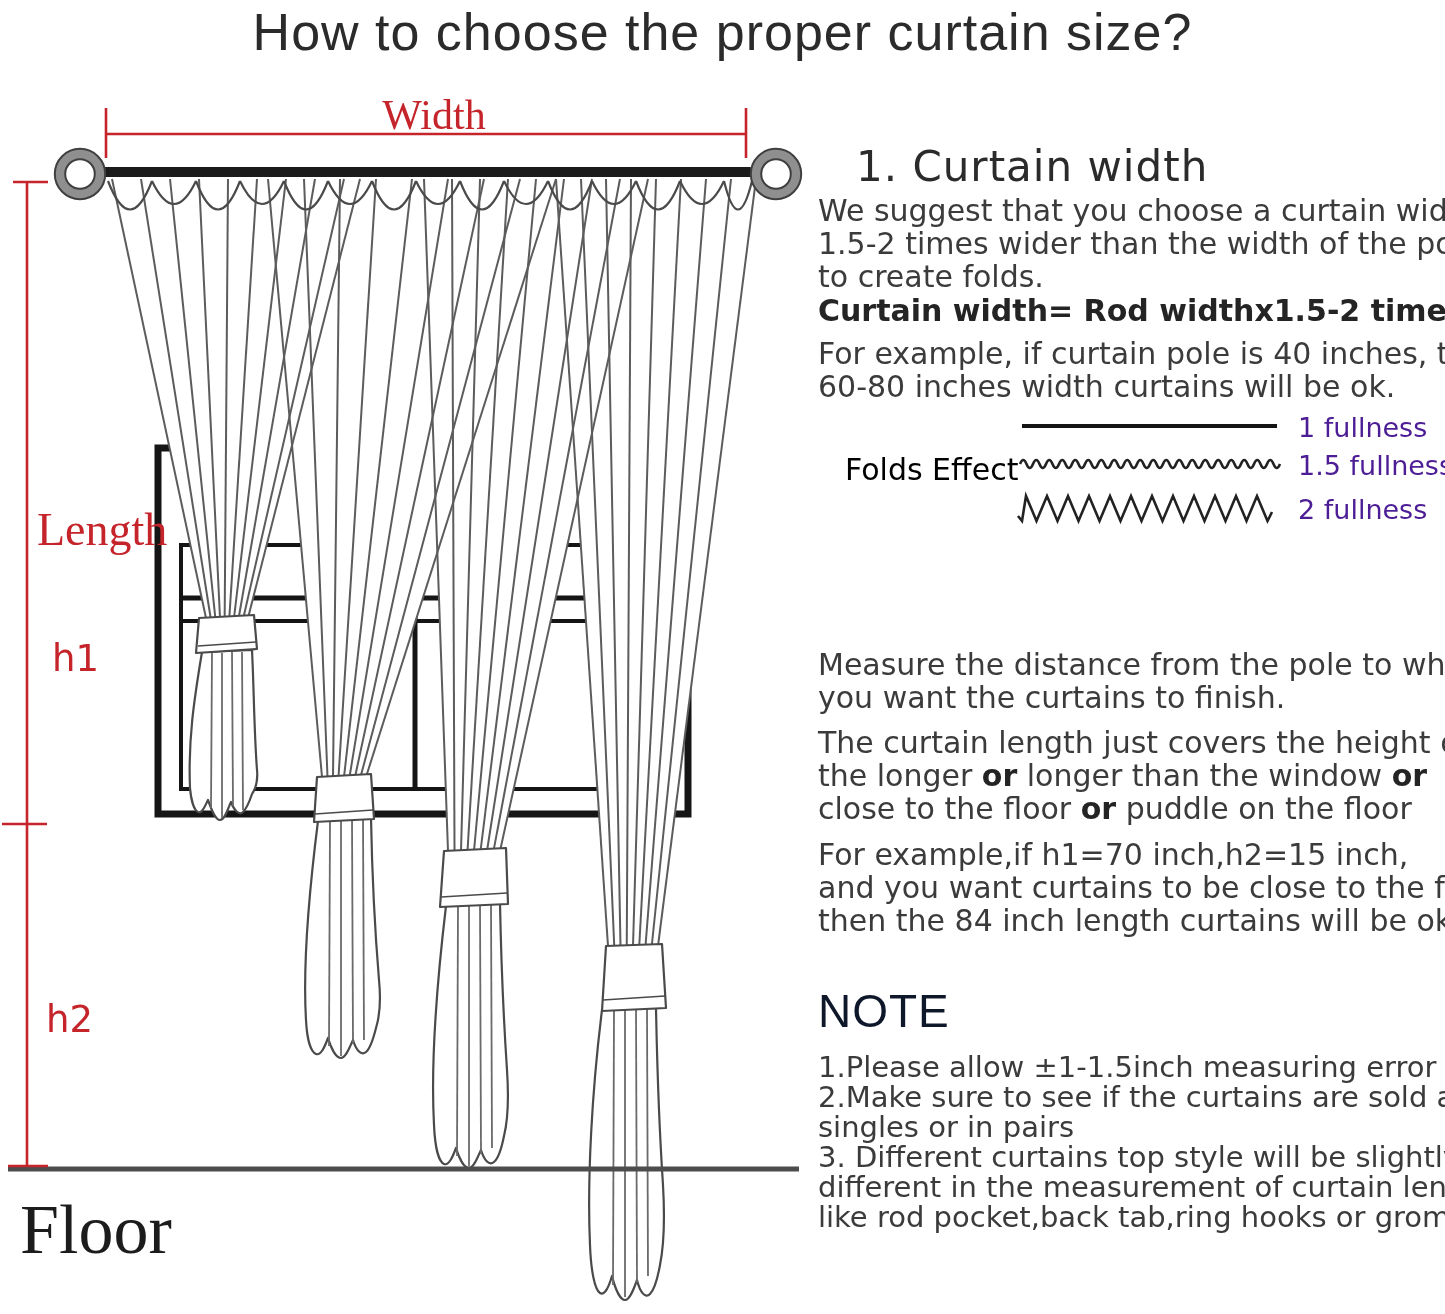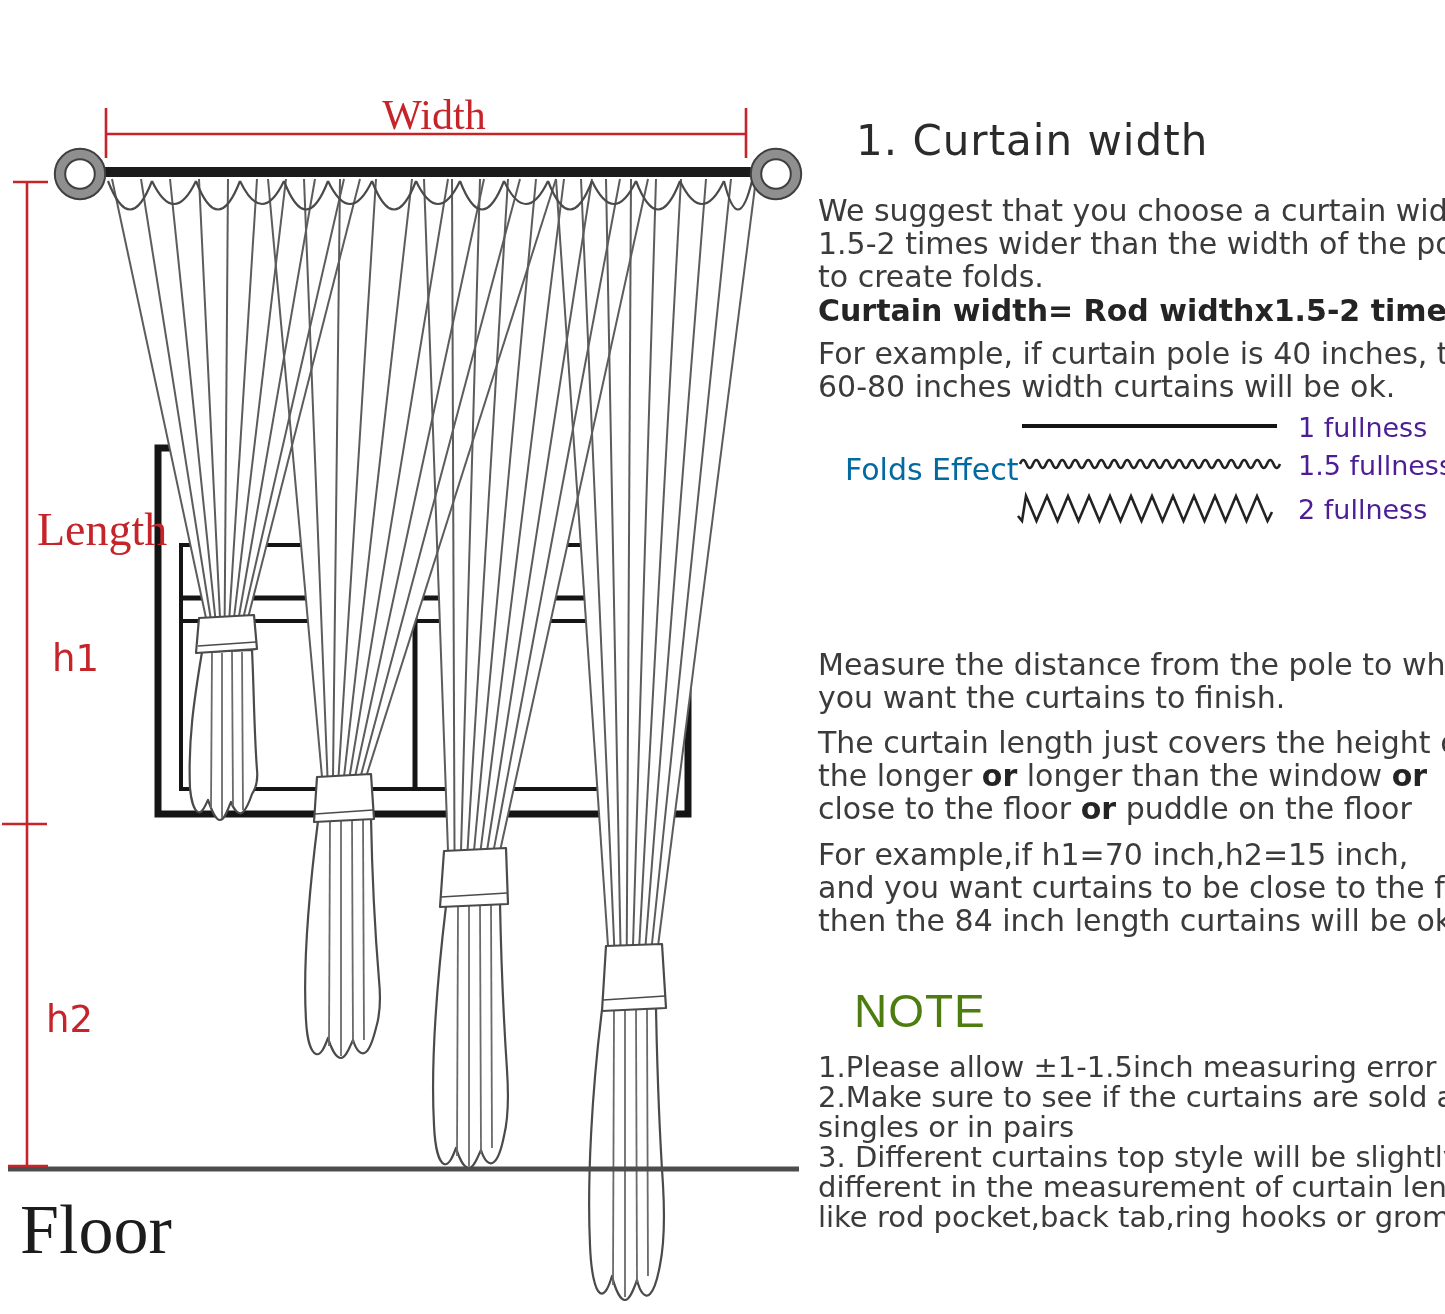--- a/index.html
+++ b/index.html
@@ -3,37 +3,38 @@
 <meta charset="utf-8">
 <style>
   html,body{margin:0;padding:0;background:#ffffff;}
   #page{position:relative;width:1445px;height:1314px;background:#ffffff;overflow:hidden;
         font-family:"DejaVu Sans",sans-serif;}
   .abs{position:absolute;}
   #title{position:absolute;top:2px;left:50%;transform:translateX(-50%);
          font-family:"Liberation Sans",sans-serif;font-size:52px;letter-spacing:1px;
          color:#2b2b2b;white-space:nowrap;}
   .heading{position:absolute;font-family:"DejaVu Sans",sans-serif;font-size:42px;
-           color:#2b2b2b;letter-spacing:1px;white-space:nowrap;}
+           color:#2b2b2b;letter-spacing:1px;white-space:nowrap;margin-top:26px;}
   .para{position:absolute;font-family:"DejaVu Sans",sans-serif;font-size:30px;
         line-height:33px;color:#3b3b3b;white-space:nowrap;}
   .para .bold, .formula{font-weight:bold;color:#242424;}
   .formula{position:absolute;font-size:30px;white-space:nowrap;font-family:"DejaVu Sans",sans-serif;}
   #note-heading{position:absolute;font-family:"Liberation Sans",sans-serif;font-size:46px;
-        color:#4d7c0f;letter-spacing:1px;margin-left:36px;}
+        color:#0f172a;letter-spacing:1px;}
   .notes{position:absolute;font-size:29px;line-height:30px;color:#3b3b3b;white-space:nowrap;}
   .fullness{position:absolute;font-size:27px;color:#4c1d95;white-space:nowrap;}
-  #folds-label{position:absolute;font-size:30px;color:#0369a1;white-space:nowrap;}
+  #folds-label{position:absolute;font-size:30px;color:#000000;white-space:nowrap;}
   svg{display:block;}
 </style>
 </head>
 <body>
 
 <div id="page">
 
+  <div id="title">How to choose the proper curtain size?</div>
 
   <svg class="abs" style="left:0;top:0;" width="810" height="1314" viewBox="0 0 810 1314">
 
     <g stroke="#151515" fill="none">
       <rect x="158" y="448" width="530" height="366" stroke-width="7"></rect>
       <rect x="181" y="545" width="483" height="244" stroke-width="4"></rect>
       <line x1="181" y1="598" x2="664" y2="598" stroke-width="5"></line>
       <line x1="181" y1="621" x2="664" y2="621" stroke-width="4"></line>
       <line x1="415" y1="545" x2="415" y2="789" stroke-width="5"></line>
     </g>

